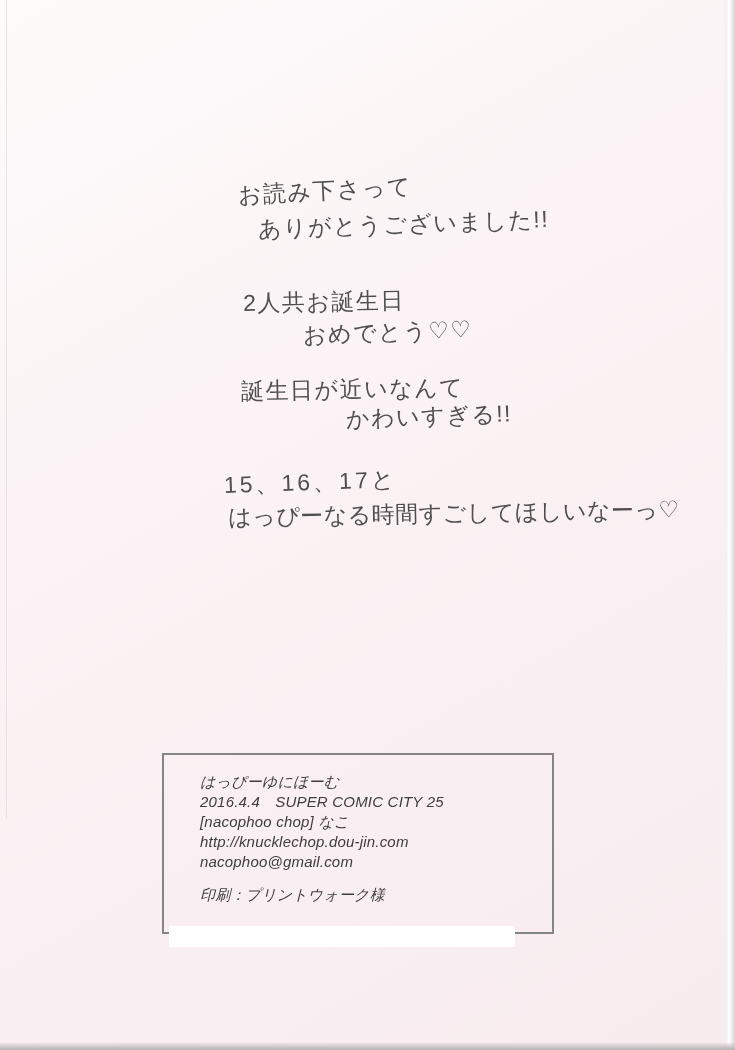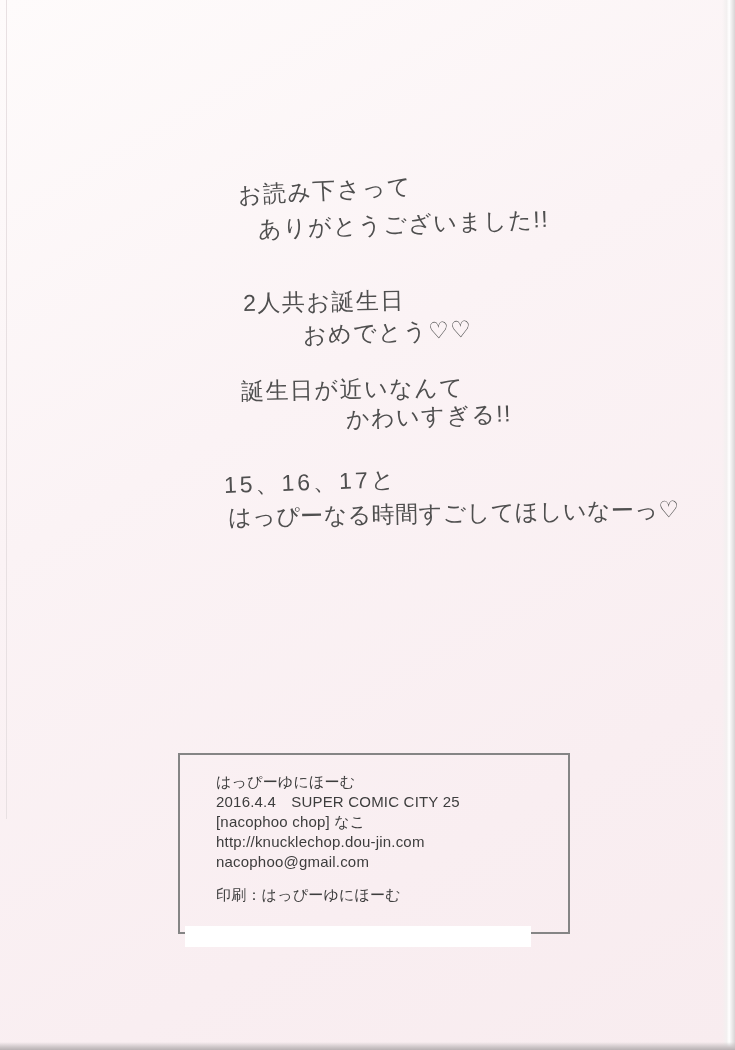--- a/index.html
+++ b/index.html
@@ -47,25 +47,26 @@
   .hw-2 { left: 258px; top: 214px; transform: rotate(-2deg); }
   .hw-3 { left: 243px; top: 288px; transform: rotate(-1deg); }
   .hw-4 { left: 303px; top: 320px; transform: rotate(-2deg); }
   .hw-5 { left: 241px; top: 376px; transform: rotate(-1deg); }
   .hw-6 { left: 346px; top: 404px; transform: rotate(-2deg); }
   .hw-7 { left: 224px; top: 470px; transform: rotate(-2deg); letter-spacing: 3px; }
   .hw-8 { left: 228px; top: 502px; transform: rotate(-1deg); letter-spacing: 0.5px; }
   
   .colophon {
     position: absolute;
-    left: 178px; top: 753px;
+    left: 162px; top: 753px;
     width: 392px; height: 181px;
     border: 2px solid #858585;
     box-sizing: border-box;
     background: transparent;
+    font-style: italic;
   }
   .colophon-text {
     position: absolute;
     left: 36px; top: 17px;
     font-size: 15px;
     line-height: 20px;
     color: #3d3d3d;
     letter-spacing: 0.2px;
   }
   .colophon-text div { white-space: nowrap; }
@@ -95,21 +96,21 @@
     <div class="hw hw-8">はっぴーなる時間すごしてほしいなーっ♡</div>
   </div>
 
   <div class="colophon">
     <div class="colophon-text">
       <div>はっぴーゆにほーむ</div>
       <div>2016.4.4　SUPER COMIC CITY 25</div>
       <div>[nacophoo chop] なこ</div>
       <div>http://knucklechop.dou-jin.com</div>
       <div>nacophoo@gmail.com</div>
-      <div class="printer-line">印刷：はっぴーゆにほーむ</div>
+      <div class="printer-line">印刷：プリントウォーク様</div>
     </div>
     <div class="whiteout"></div>
   </div>
 
   <div class="edge-right"></div>
   <div class="edge-bottom"></div>
 
 </div>
 
 </body></html>

